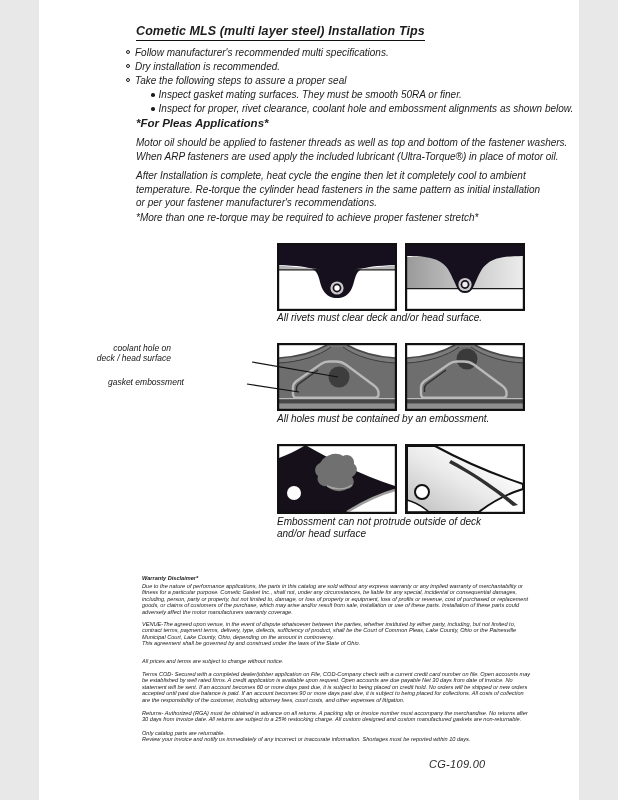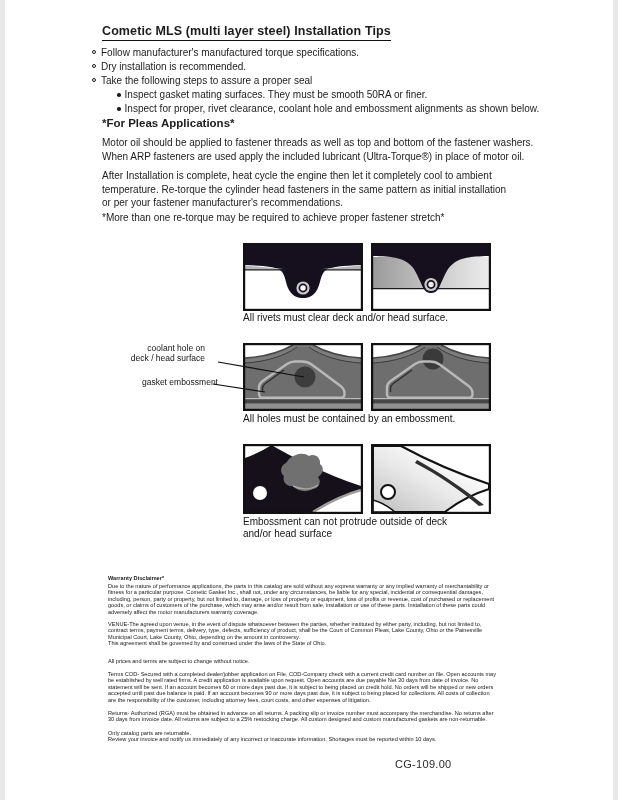--- a/index.html
+++ b/index.html
@@ -1,20 +1,21 @@
 <!DOCTYPE html>
 <html><head>
 <meta charset="utf-8">
 <style>
   * { margin:0; padding:0; box-sizing:border-box; }
   html,body { background:#e8e8e8; }
   .page {
-    position:relative; width:608px; height:800px; margin:0 auto;
+    position:relative; width:540px; height:800px; margin:0 auto;
     background:#ffffff; overflow:hidden; color:#1c1c1c;
     font-family:"Liberation Sans", sans-serif;
+    font-style:italic;
   }
   .abs { position:absolute; }
   .title {
     left:97px; top:24px; font-size:12.5px; font-weight:bold;
     border-bottom:1.6px solid #111; padding-bottom:2px; letter-spacing:0.1px;
   }
   .bullets { left:87px; top:46px; font-size:10px; line-height:14px; }
   .bullet-row { display:flex; align-items:flex-start; }
   .ring {
     display:inline-block; width:4px; height:4px; border:1px solid #1c1c1c;
@@ -41,21 +42,21 @@
 </head>
 <body>
 
 <div class="page">
 
   <div class="abs title">Cometic MLS (multi layer steel) Installation Tips</div>
 
   <div class="abs bullets">
     <div class="bullet-row">
       <span class="ring"></span>
-      <span>Follow manufacturer's manufactured torque specifications.</span>
+      <span>Follow manufacturer's recommended multi specifications.</span>
     </div>
     <div class="bullet-row">
       <span class="ring"></span>
       <span>Dry installation is recommended.</span>
     </div>
     <div class="bullet-row">
       <span class="ring"></span>
       <span>Take the following steps to assure a proper seal</span>
     </div>
     <div class="bullet-row sub">

